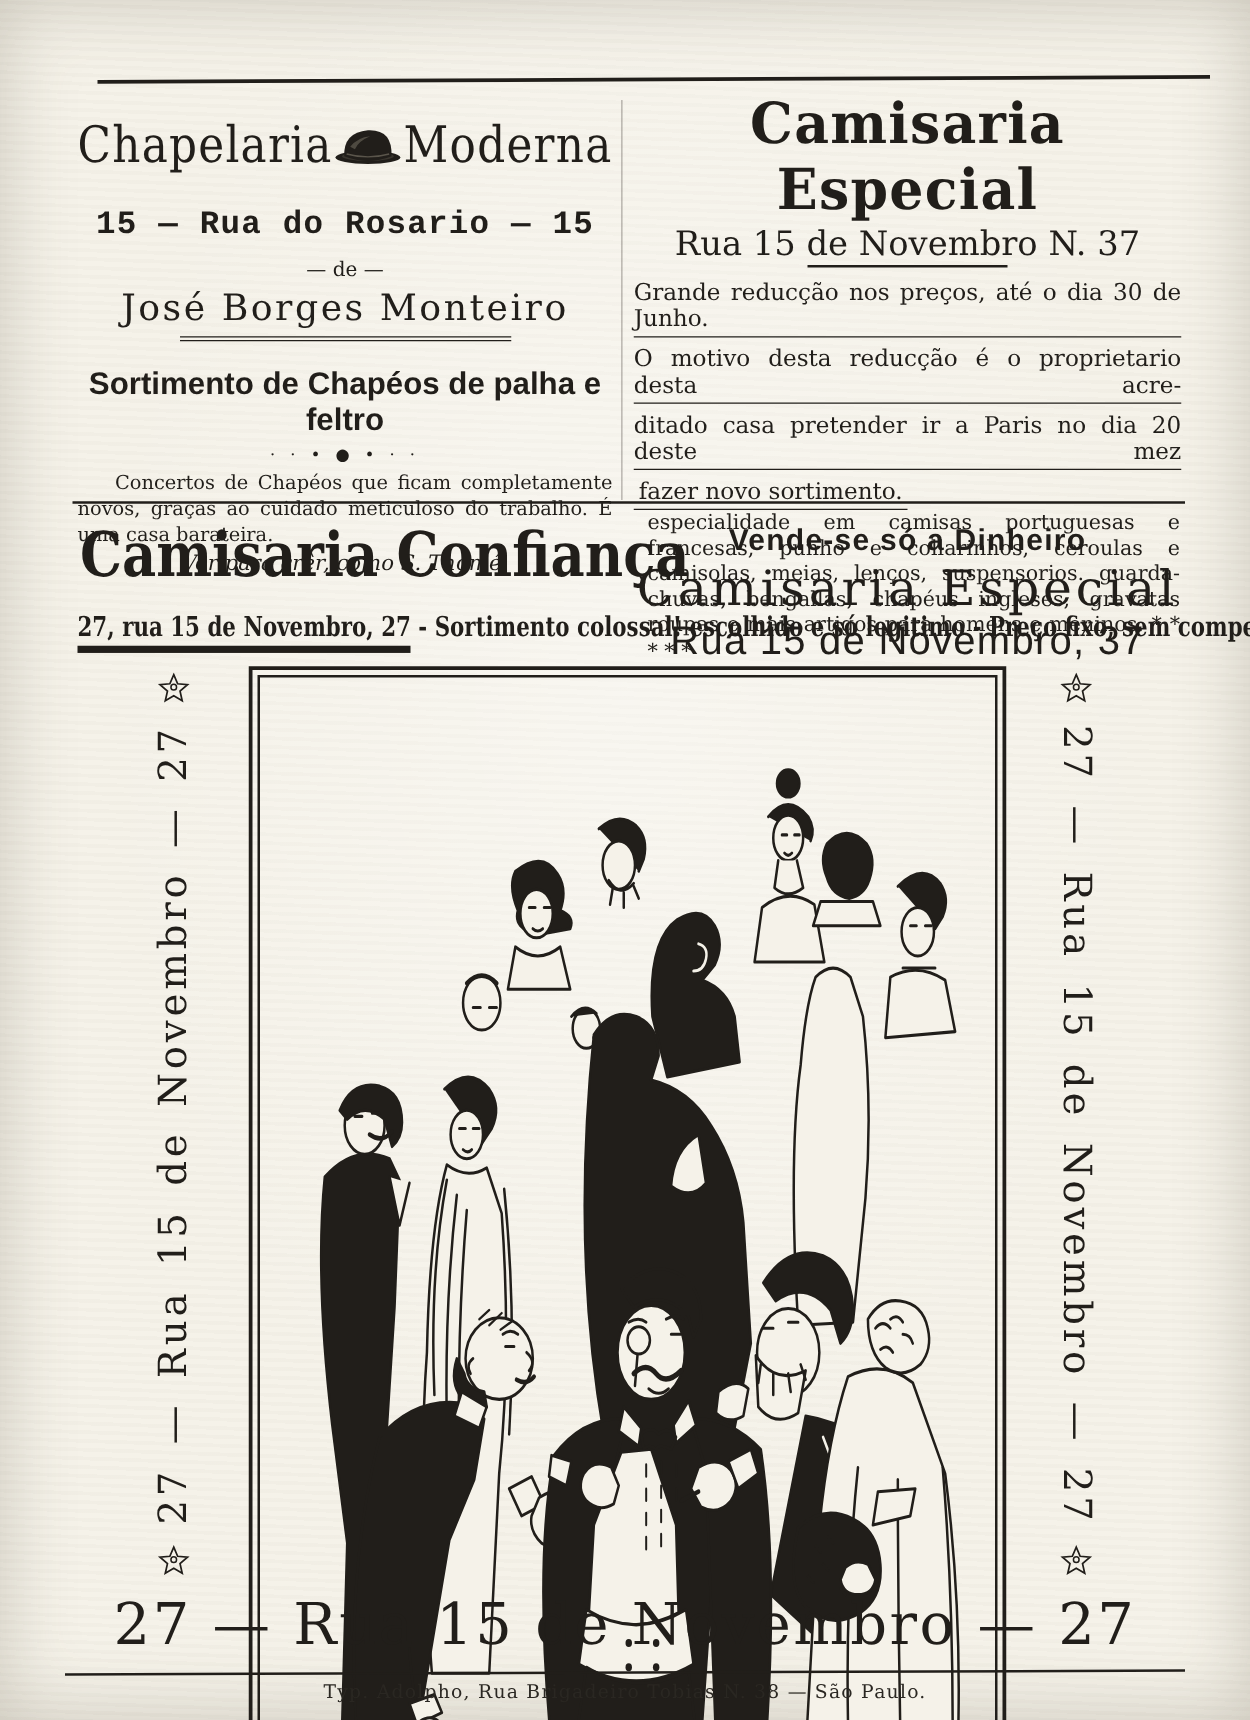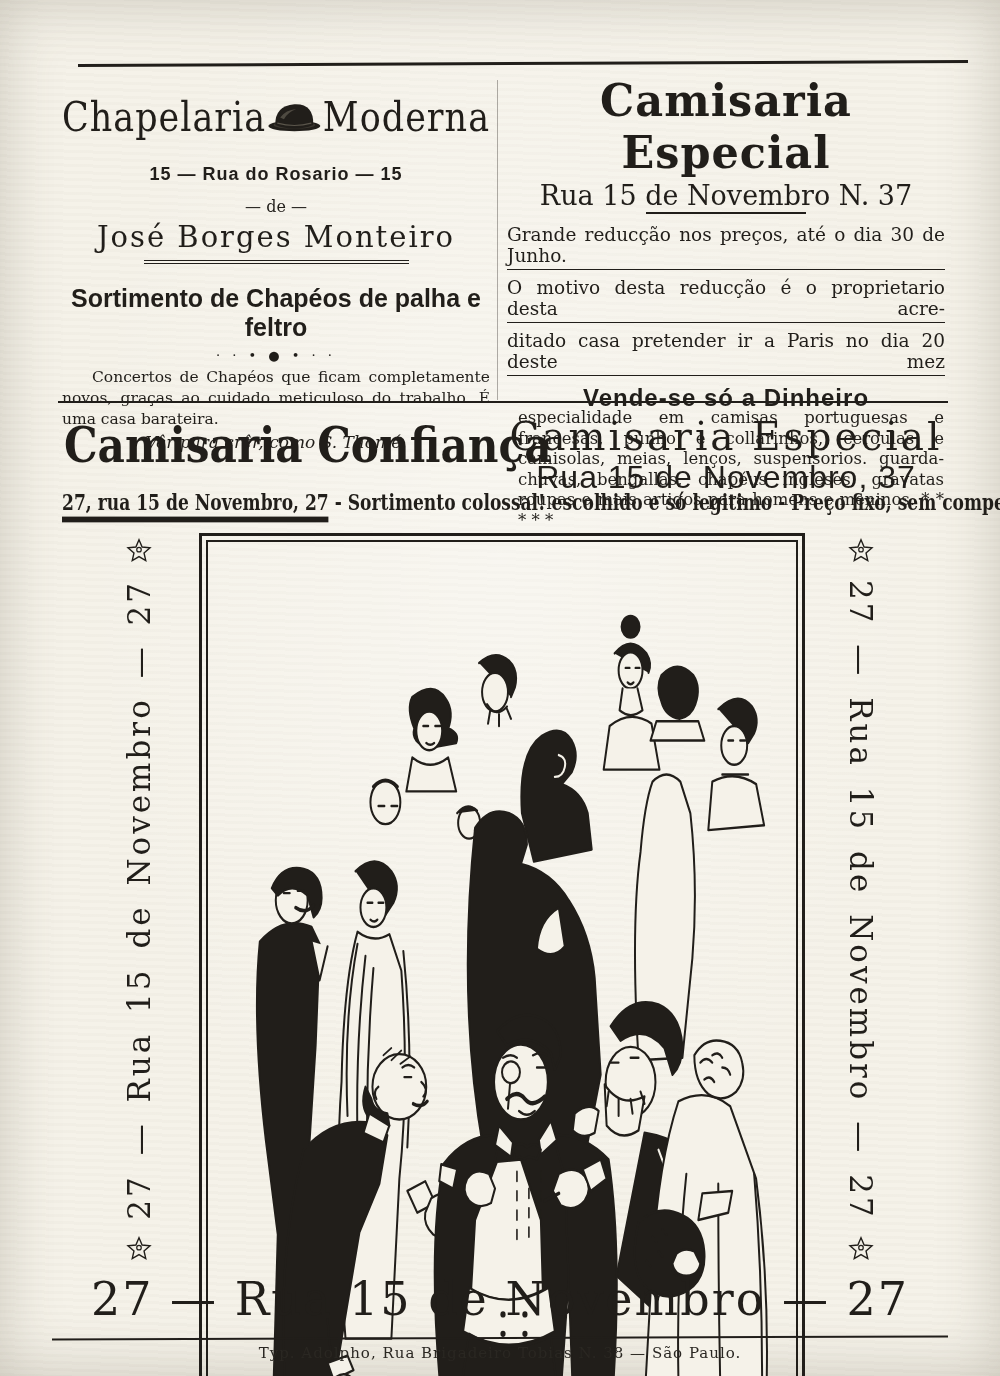--- a/index.html
+++ b/index.html
@@ -16,21 +16,21 @@
   .abs{position:absolute;}
   
   .masthead{top:30px;left:0;width:100%;text-align:center;font-size:18px;letter-spacing:5px;color:#2a2722;}
   .masthead-rule{top:62px;left:78px;width:890px;height:3px;background:#211e1a;transform:rotate(-.25deg);}
   
   .col-divider{top:80px;left:497px;width:1px;height:320px;background:rgba(33,30,26,.35);}
   .left-col{top:84px;left:62px;width:428px;text-align:center;}
   .right-col{top:76px;left:507px;width:438px;text-align:center;}
   .chapelaria-title{display:flex;align-items:center;justify-content:space-between;font-size:35px;letter-spacing:1px;}
   .chapelaria-title .word{transform:scaleY(1.15);}
-  .chap-address{margin-top:14px;font-family:Liberation Sans, sans-serif;font-weight:bold;font-size:18px;letter-spacing:1px;}
+  .chap-address{margin-top:14px;font-family:Liberation Mono, monospace;font-weight:bold;font-size:26px;letter-spacing:1px;}
   .de-line{margin-top:12px;font-size:16px;}
   .owner{margin-top:4px;font-size:29px;letter-spacing:2px;}
   .owner-rule{width:265px;margin:6px auto 0;border-bottom:4px double #211e1a;}
   .tagline{margin-top:20px;font-family:"Liberation Sans",sans-serif;font-weight:bold;font-size:25px;}
   .ornament{margin-top:6px;font-size:13px;letter-spacing:4px;color:#211e1a;}
   .chap-body{margin-top:4px;font-size:15.5px;line-height:21px;text-align:justify;text-indent:30px;}
   .chap-motto{margin-top:2px;font-size:17px;font-style:italic;}
   .esp-title{font-size:43px;font-weight:bold;letter-spacing:1px;transform:scaleY(1.05);}
   .esp-address{margin-top:4px;font-size:27px;font-weight:normal;}
   .esp-address-rule{width:160px;margin:1px auto 0;border-bottom:2px solid #211e1a;}
@@ -95,20 +95,21 @@
   </div>
 
   <div class="abs right-col">
     <div class="esp-title">Camisaria Especial</div>
     <div class="esp-address">Rua 15 de Novembro N. 37</div>
     <div class="esp-address-rule"></div>
     <div class="esp-lines">
       <div class="esp-line">Grande reducção nos preços, até o dia 30 de Junho.</div>
       <div class="esp-line">O motivo desta reducção é o proprietario desta acre-</div>
       <div class="esp-line">ditado casa pretender ir a Paris no dia 20 deste mez</div>
+      <div class="esp-line esp-line-last"><span>fazer novo sortimento.</span></div>
     </div>
     <div class="cash-only">Vende-se só a Dinheiro</div>
     <div class="esp-title2">Camisaria Especial</div>
     <div class="esp-address2">Rua 15 de Novembro, 37</div>
   </div>
 
   <div class="abs section-rule"></div>
 
   <div class="abs conf-title">Camisaria Confiança</div>
   <div class="abs conf-desc">especialidade em camisas portuguesas e francesas, punho e collarinhos, ceroulas e camisolas, meias, lenços, suspensorios. guarda-chuvas, bengallas, chapéus ingleses, gravatas roupas e mais artigos para homens e meninos. * * * * *</div>

